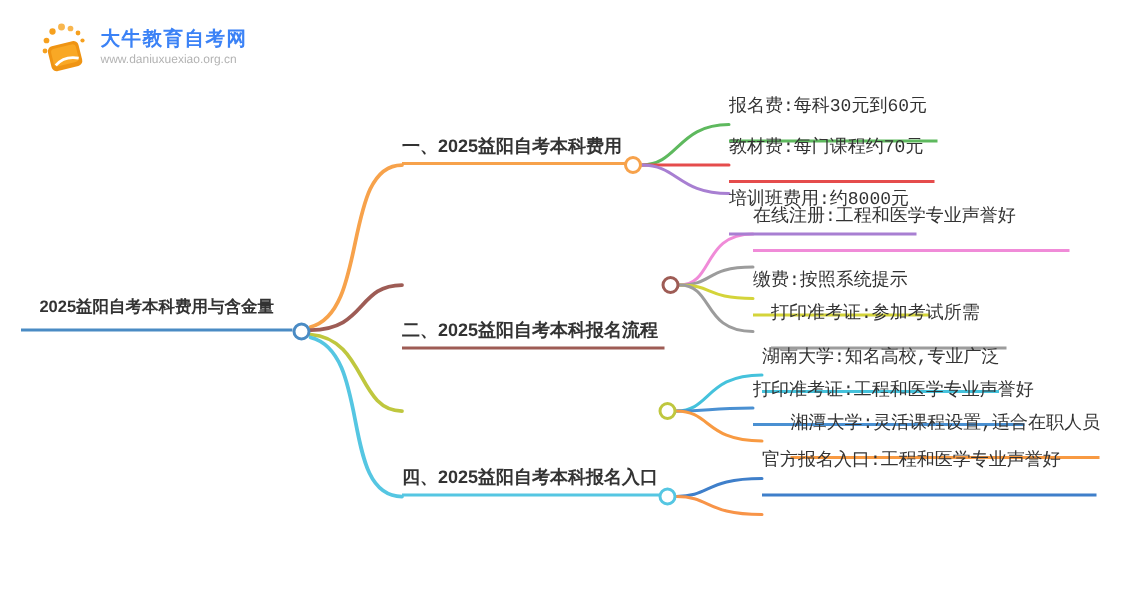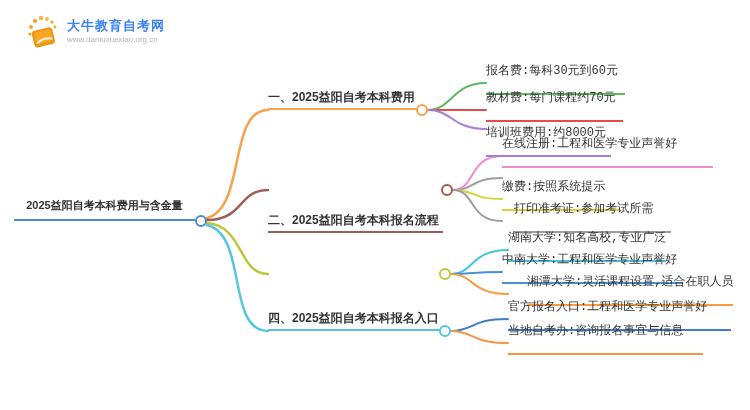--- a/index.html
+++ b/index.html
@@ -88,19 +88,18 @@
 
   <div class="label leaf-label" style="left: 486px; top: 64px; width: 139px; border-bottom-color: rgb(94, 185, 94);">报名费:每科30元到60元</div>
   <div class="label leaf-label" style="left: 486px; top: 91px; width: 137px; border-bottom-color: rgb(229, 76, 76);">教材费:每门课程约70元</div>
   <div class="label leaf-label" style="left: 486px; top: 110px; width: 125px; border-bottom-color: rgb(168, 127, 210); margin-top: 16px;">培训班费用:约8000元</div>
 
   <div class="label leaf-label" style="left: 502px; top: 137px; width: 211px; border-bottom-color: rgb(240, 139, 216);">在线注册:工程和医学专业声誉好</div>
   <div class="label leaf-label" style="left: 502px; top: 180px; width: 118px; border-bottom-color: rgb(212, 212, 58);">缴费:按照系统提示</div>
   <div class="label leaf-label" style="left: 502px; top: 202px; width: 157px; border-bottom-color: rgb(156, 156, 156); margin-left: 12px;">打印准考证:参加考试所需</div>
 
   <div class="label leaf-label" style="left: 508px; top: 231px; width: 158px; border-bottom-color: rgb(69, 194, 220);">湖南大学:知名高校,专业广泛</div>
-  <div class="label leaf-label" style="left: 502px; top: 253px; width: 181px; border-bottom-color: rgb(74, 144, 210);">中南大学:工程和医学专业声誉好</div>
+  <div class="label leaf-label" style="left: 502px; top: 253px; width: 181px; border-bottom-color: rgb(74, 144, 210);">打印准考证:工程和医学专业声誉好</div>
   <div class="label leaf-label" style="left: 508px; top: 275px; width: 206px; border-bottom-color: rgb(248, 154, 66); margin-left: 19px;">湘潭大学:灵活课程设置,适合在职人员</div>
 
   <div class="label leaf-label" style="left: 508px; top: 300px; width: 223px; border-bottom-color: rgb(63, 127, 202);">官方报名入口:工程和医学专业声誉好</div>
-  <div class="label leaf-label" style="left: 508px; top: 324px; width: 195px; border-bottom-color: rgb(248, 148, 72);">当地自考办:咨询报名事宜与信息</div>
 
 </div>
 
 </body></html>

